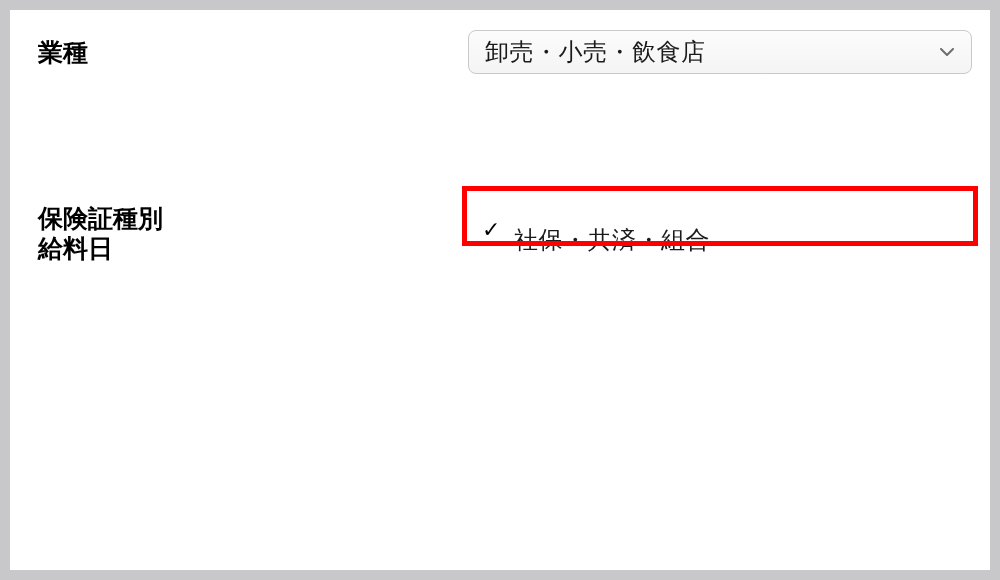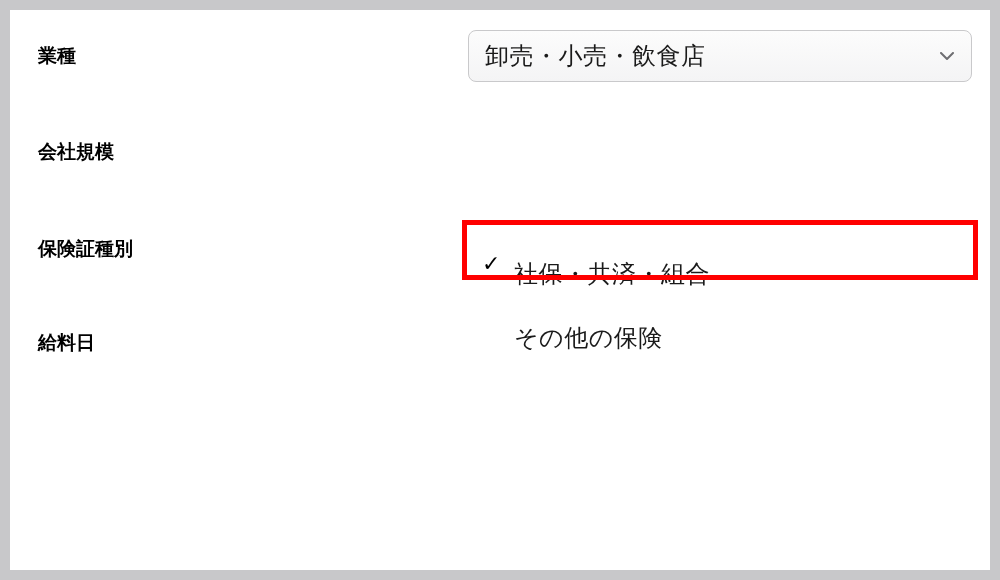--- a/index.html
+++ b/index.html
@@ -24,33 +24,33 @@
       padding: 20px 18px 0 28px;
       position: relative;
       overflow: hidden;
     }
     .form-row {
       display: flex;
       align-items: center;
       margin-bottom: 57px;
     }
     .form-label {
-      font-size: 19px;
+      font-size: 25px;
       font-weight: 700;
       color: #000000;
       width: 430px;
       flex-shrink: 0;
     }
     .select-wrapper {
       position: relative;
       flex: 1;
     }
     .select-box {
       width: 100%;
-      height: 52px;
+      height: 44px;
       background: linear-gradient(to bottom, #fcfcfc, #f4f4f5);
       border: 1px solid #c9c9cb;
       border-radius: 8px;
       display: flex;
       align-items: center;
       justify-content: space-between;
       padding: 0 14px 0 16px;
       cursor: pointer;
     }
     .select-value {
@@ -144,39 +144,34 @@
         <span class="chevron">
           <svg viewBox="0 0 14 9" fill="none">
               <path d="M1 1l6 6 6-6" stroke="#6e6e72" stroke-width="2" stroke-linecap="round" stroke-linejoin="round"></path>
             </svg>
         </span>
       </div>
     </div>
   </div>
 
   <div class="form-row">
-    <div class="form-label">会社規模</div>
   </div>
 
 
   <div class="form-row row-insurance">
     <div class="form-label">保険証種別</div>
     <div class="dropdown-area">
       <div class="highlight-box"></div>
       <div class="dropdown-list">
         <div class="dropdown-item">
           <span class="check-area">
               <span class="check-mark">✓</span>
             </span>
           <span class="dropdown-text">社保・共済・組合</span>
         </div>
-        <div class="dropdown-item">
-          <span class="check-area"></span>
-          <span class="dropdown-text">その他の保険</span>
-        </div>
       </div>
     </div>
   </div>
 
   <div class="form-row row-salary">
     <div class="form-label">給料日</div>
     <div class="select-wrapper"></div>
   </div>
 
   <div class="last-fade"></div>

